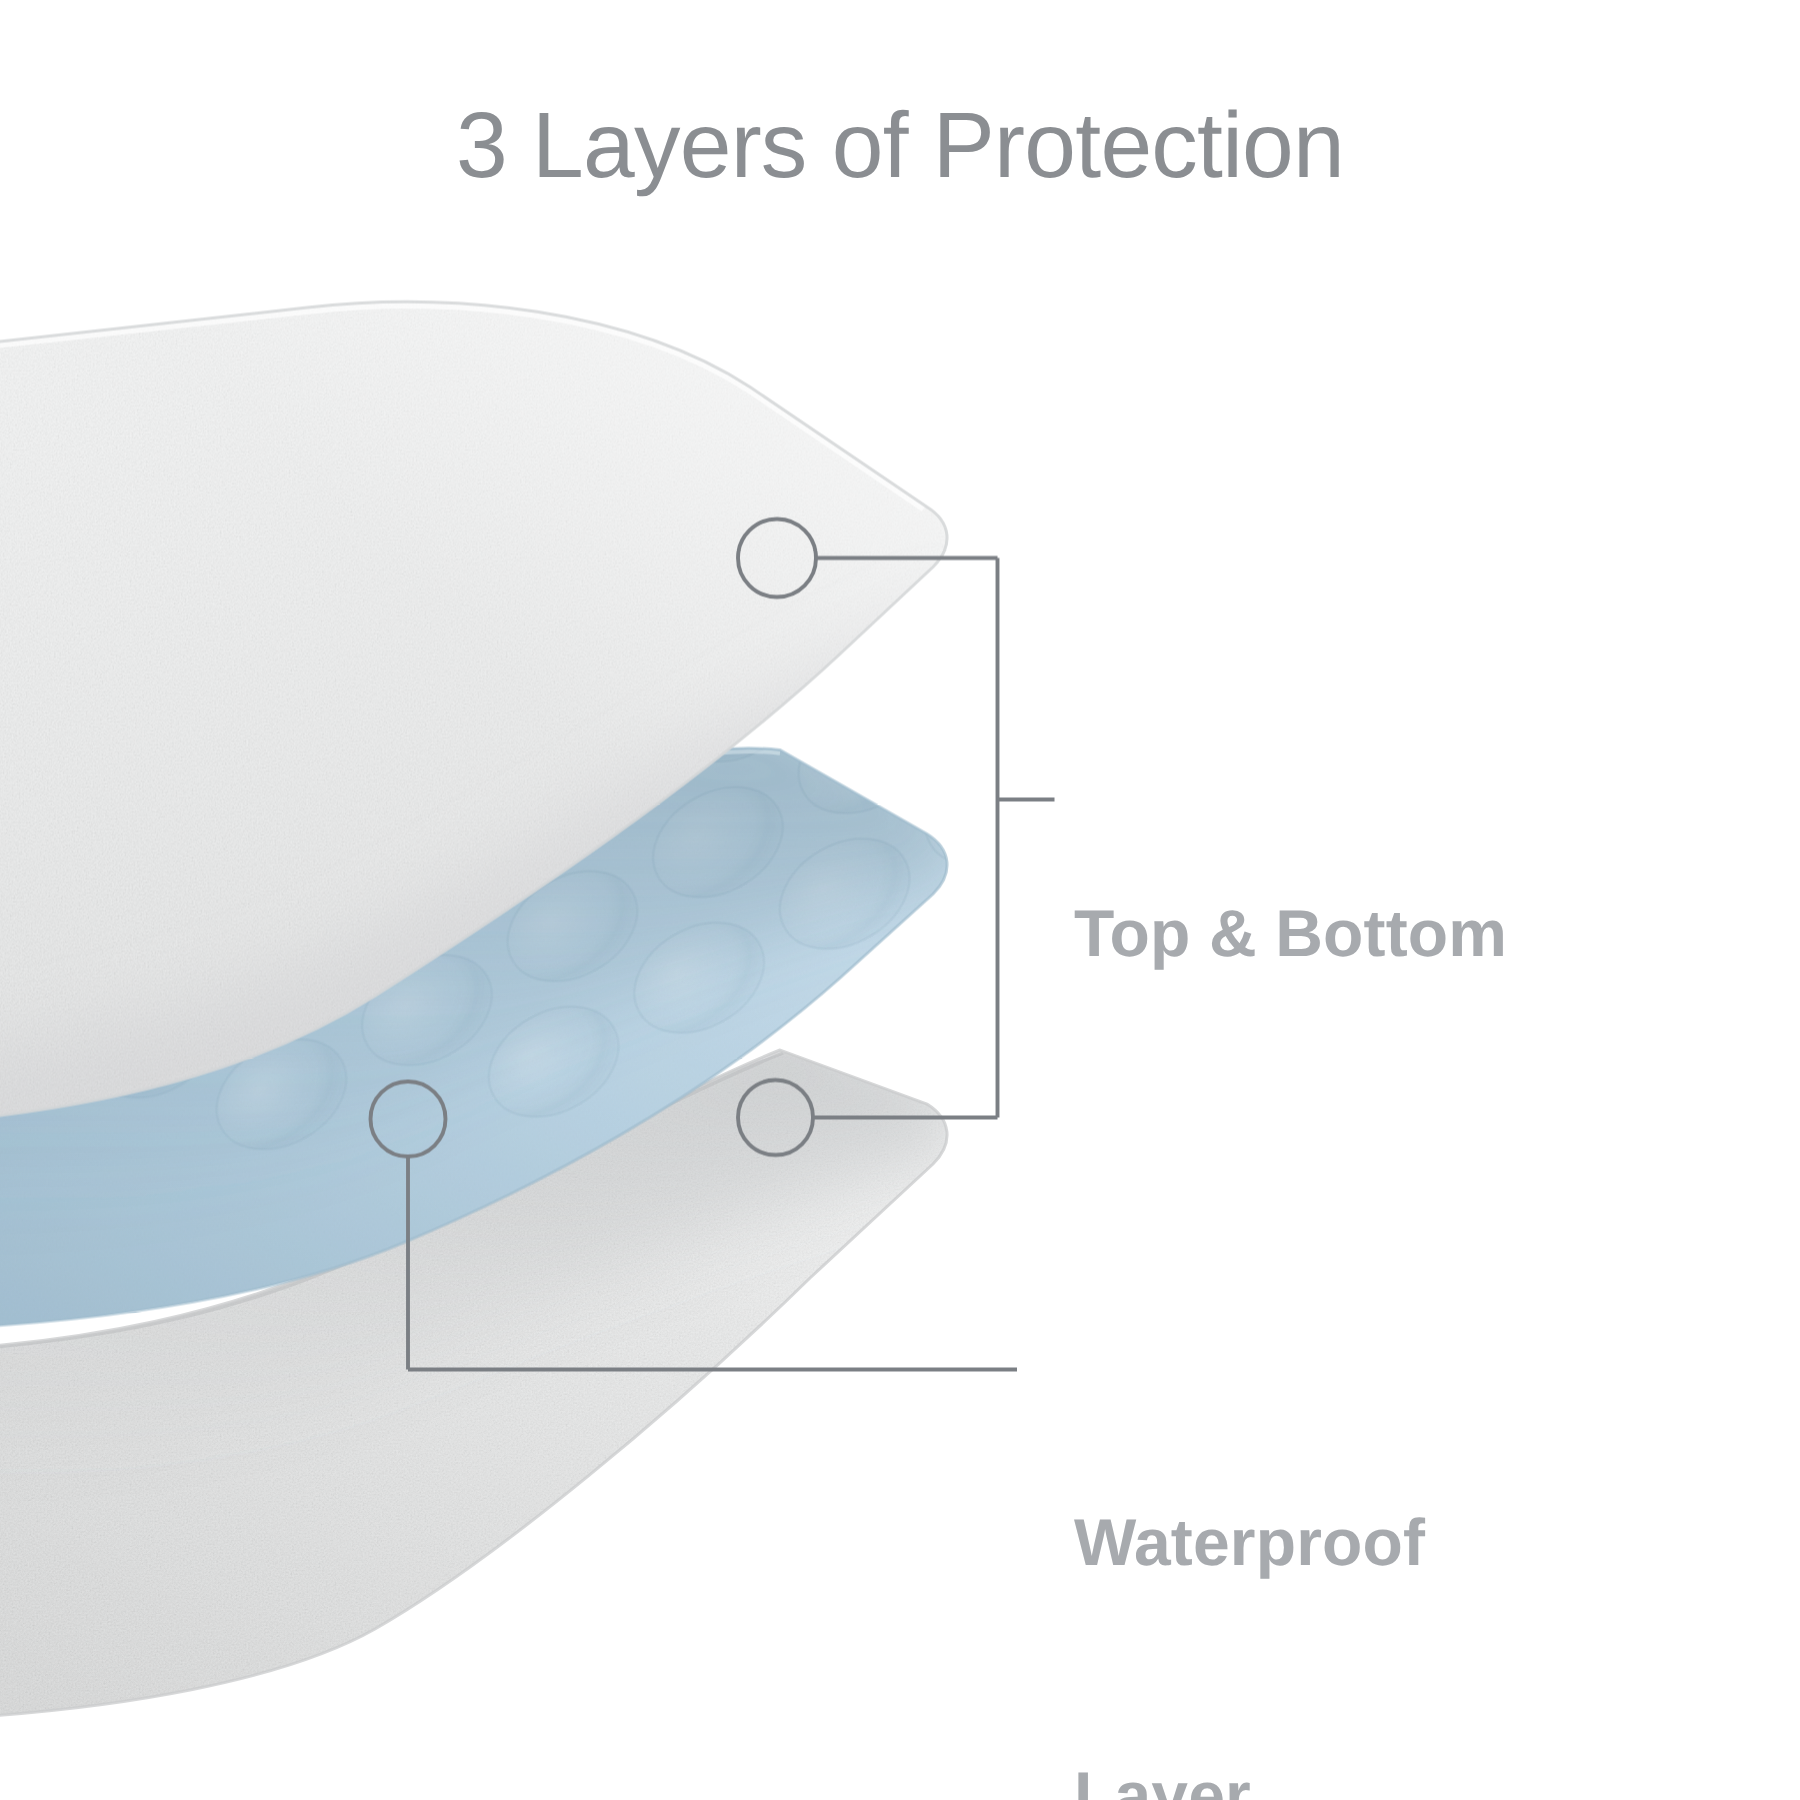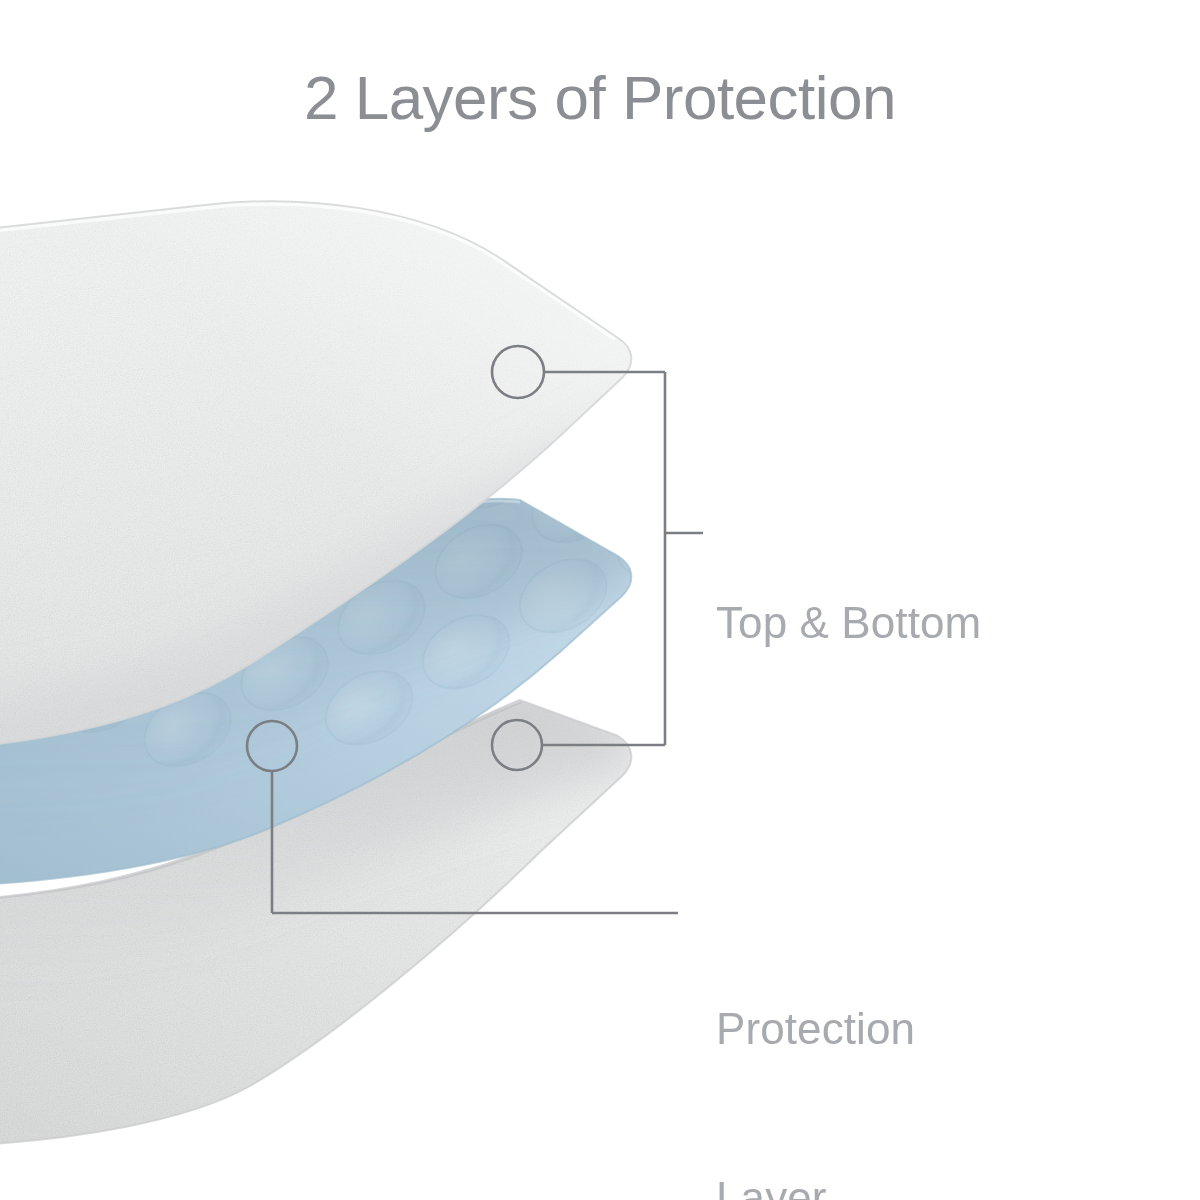--- a/index.html
+++ b/index.html
@@ -39,34 +39,34 @@
     width: 1200px;
     height: 1200px;
   }
 
   
   .callout-label {
     position: absolute;
     color: #a7aaae;
     font-size: 44px;
     line-height: 1.28;
-    font-weight: 400;
+    font-weight: 700;
     letter-spacing: 0.1px;
     white-space: pre;
   }
   #label-fabric { left: 716px; top: 482px; }
   #label-waterproof { left: 716px; top: 888px; }
   .callout-label .ln { display: block; }
 </style>
 </head>
 <body>
 
 <div id="stage">
 
-  <div id="title">2 Layers of Protection</div>
+  <div id="title">3 Layers of Protection</div>
 
   <svg id="artwork" viewBox="0 0 1200 1200" xmlns="http://www.w3.org/2000/svg">
     <defs>
 
       <filter id="fabricNoise" x="-5%" y="-5%" width="110%" height="110%">
         <feTurbulence type="fractalNoise" baseFrequency="0.85" numOctaves="4" seed="7" result="n"></feTurbulence>
         <feColorMatrix in="n" type="saturate" values="0" result="ng"></feColorMatrix>
         <feComponentTransfer in="ng" result="nc">
           <feFuncA type="table" tableValues="0 0.30"></feFuncA>
         </feComponentTransfer>
@@ -291,17 +291,17 @@
       <path d="M 272,771 L 272,913"></path>
       <path d="M 272,913 L 678,913"></path>
     </g>
   </svg>
 
   <div id="label-fabric" class="callout-label">
     <span class="ln">Top &amp; Bottom</span>
   </div>
 
   <div id="label-waterproof" class="callout-label">
-    <span class="ln">Protection</span>
+    <span class="ln">Waterproof</span>
     <span class="ln">Layer</span>
   </div>
 
 </div>
 
 </body></html>

